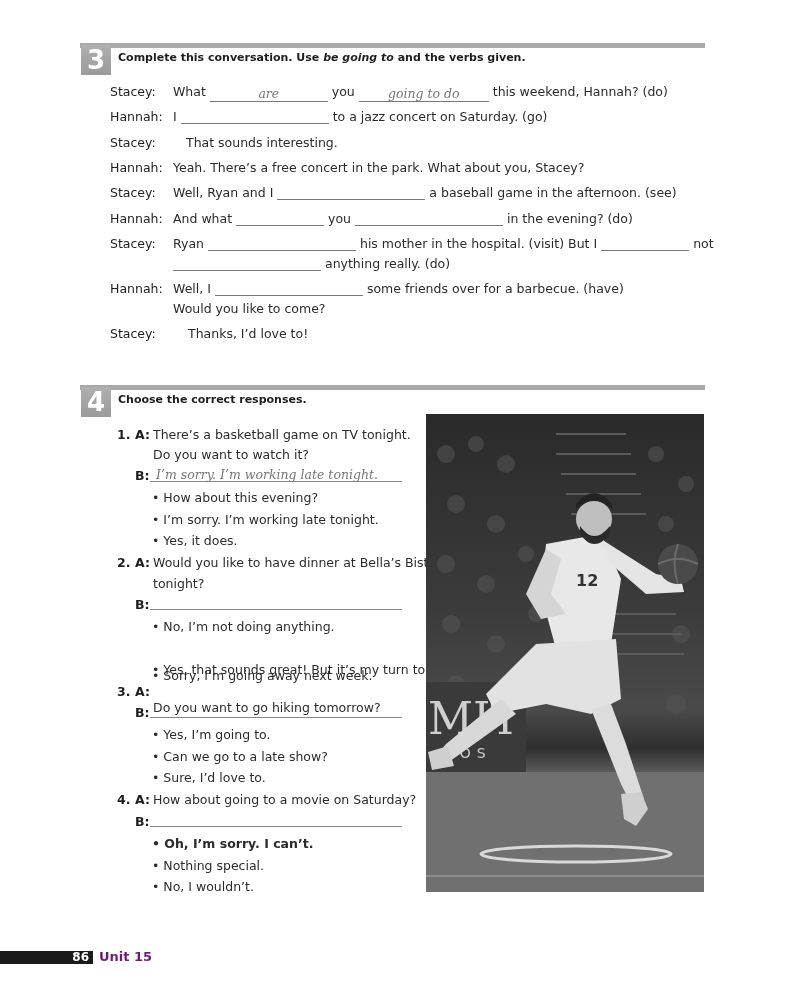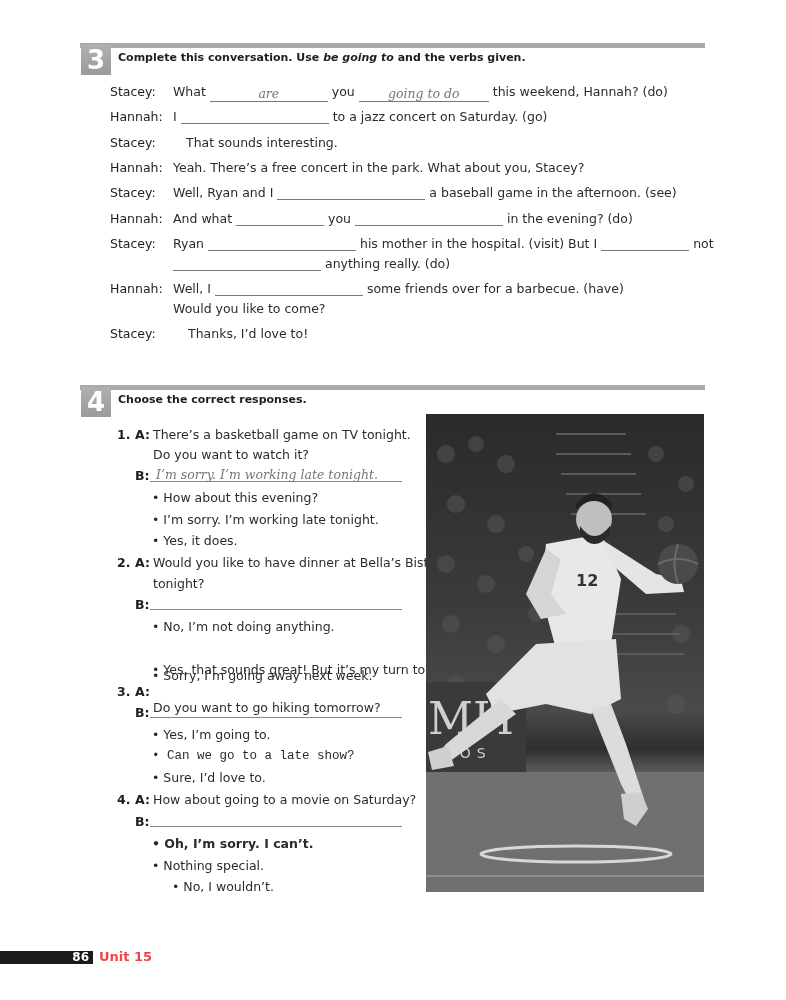--- a/index.html
+++ b/index.html
@@ -25,21 +25,21 @@
     .num { position: absolute; font-weight: bold; color: #1e1e1e; }
     .lab { position: absolute; font-weight: bold; color: #1e1e1e; }
     .opt { position: absolute; white-space: nowrap; }
     .bline { position: absolute; border-bottom: 1px solid #888; height: 14px; width: 252px; }
     .photo {
       position: absolute; left: 426px; top: 414px; width: 278px; height: 478px; overflow: hidden;
       background: linear-gradient(180deg, #2a2a2a 0%, #3b3b3b 40%, #4a4a4a 62%, #2e2e2e 70%, #5c5c5c 75%, #6d6d6d 100%);
     }
     .footer-bar { position: absolute; left: 0; top: 951px; width: 93px; height: 13px; background: #1a1a1a; }
     .footer-num { position: absolute; right: 4px; top: -1px; color: #fff; font-weight: bold; font-size: 12px; }
-    .footer-unit { position: absolute; left: 99px; top: 949px; font-weight: bold; font-size: 13px; color: #ef4444; }
+    .footer-unit { position: absolute; left: 99px; top: 949px; font-weight: bold; font-size: 13px; color: #701a75; }
   </style>
 </head>
 <body>
 
 <div class="rule" style="left:80px; top:43px; width:625px;"></div>
 <div class="numblock" style="left:81px; top:45px;">3</div>
 <div class="heading" style="left:118px; top:51px;">
   <span>Complete this conversation. Use </span><i>be going to</i><span> and the verbs given.</span>
 </div>
 
@@ -153,33 +153,33 @@
   <div class="opt" style="left:152px; top:662px;">• Yes, that sounds great! But it’s my turn to pay.</div>
 </div>
 
 <div>
   <div class="num" style="left:117px; top:684px;">3.</div>
   <div class="lab" style="left:135px; top:684px;">A:</div>
   <div class="opt" style="left:153px; top:684px;margin-top:16px;">Do you want to go hiking tomorrow?</div>
   <div class="lab" style="left:135px; top:705px;">B:</div>
   <div class="bline" style="left:150px; top:703px;"></div>
   <div class="opt" style="left:152px; top:727px;">• Yes, I’m going to.</div>
-  <div class="opt" style="left:152px; top:749px;font-family:Liberation Mono, monospace;">• Can we go to a late show?</div>
+  <div class="opt" style="left:152px; top:749px;">• Can we go to a late show?</div>
   <div class="opt" style="left:152px; top:770px;">• Sure, I’d love to.</div>
 </div>
 
 <div>
   <div class="num" style="left:117px; top:792px;">4.</div>
   <div class="lab" style="left:135px; top:792px;">A:</div>
   <div class="opt" style="left:153px; top:792px;">How about going to a movie on Saturday?</div>
   <div class="lab" style="left:135px; top:814px;">B:</div>
   <div class="bline" style="left:150px; top:812px;"></div>
   <div class="opt" style="left:152px; top:836px;font-weight:bold;">• Oh, I’m sorry. I can’t.</div>
   <div class="opt" style="left:152px; top:858px;">• Nothing special.</div>
-  <div class="opt" style="left:152px; top:879px;margin-left:20px;">• No, I wouldn’t.</div>
+  <div class="opt" style="left:152px; top:879px;">• No, I wouldn’t.</div>
 </div>
 
 <div class="photo">
   <svg width="278" height="478" viewBox="0 0 278 478">
 
     <g fill="#555" opacity="0.55">
       <circle cx="20" cy="40" r="9"></circle>
         <circle cx="50" cy="30" r="8"></circle>
         <circle cx="80" cy="50" r="9"></circle>
         <circle cx="30" cy="90" r="9"></circle>

